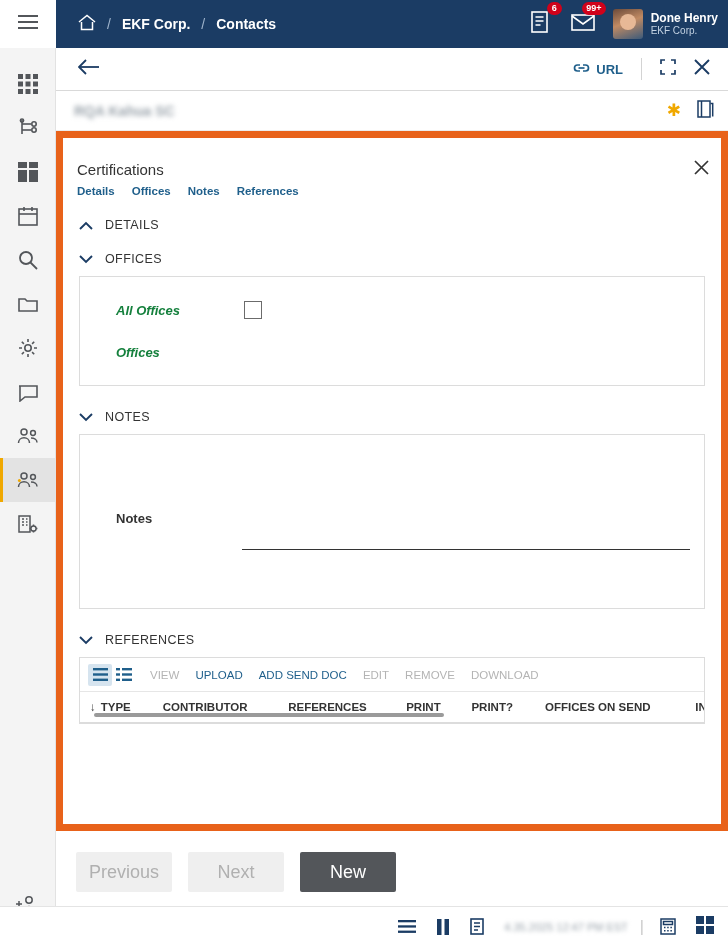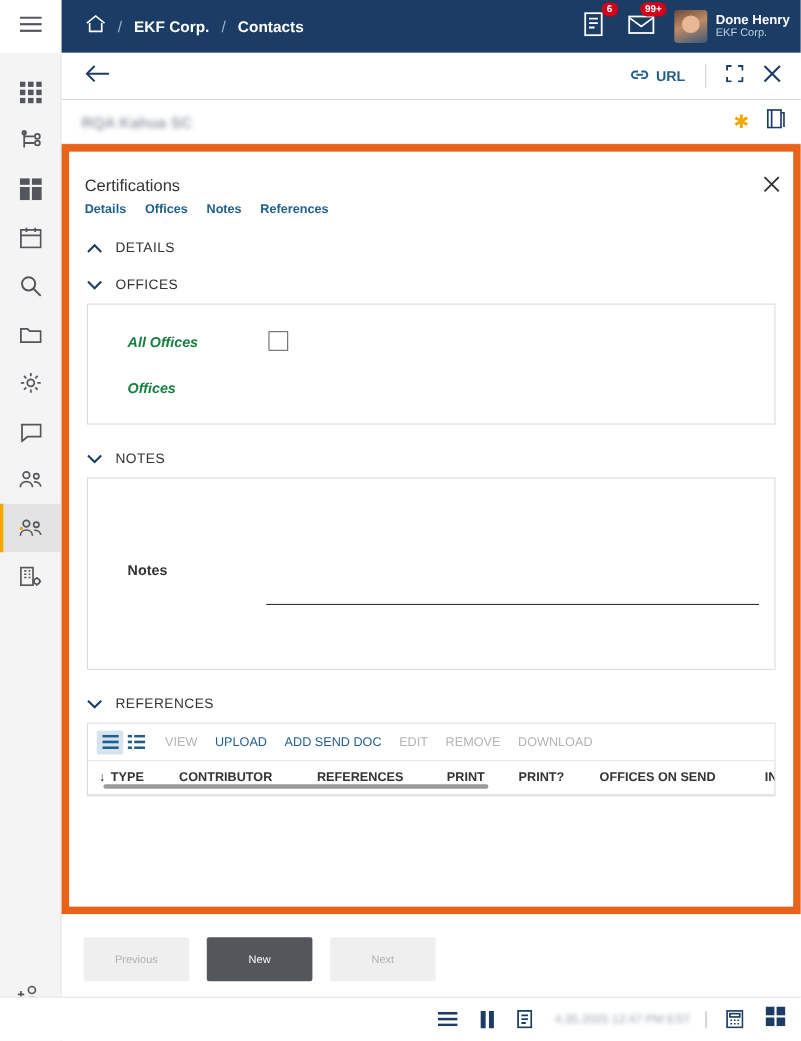--- a/index.html
+++ b/index.html
@@ -229,21 +229,21 @@
 
   
   .footer {
     position: absolute; left: 56px; top: 838px;
     width: 672px; height: 68px;
     background: #ffffff;
     display: flex; align-items: center;
   }
   .btn {
     height: 40px; min-width: 96px;
-    font-size: 10px; border: none; cursor: pointer;
+    font-size: 18px; border: none; cursor: pointer;
     border-radius: 2px; font-family: "Liberation Sans", sans-serif;
   }
   .btn-ghost { background: #efefef; color: #b0b0b0; margin-left: 16px; }
   .btn-ghost.first { margin-left: 20px; }
   .btn-dark { background: #53565a; color: #fff; margin-left: 16px; min-width: 96px; }
   .btn-done { background: #53565a; color: #fff; margin-left: auto; margin-right: 20px; min-width: 96px; }
 
   
   .bottombar {
     position: absolute; left: 0; top: 906px;
@@ -617,22 +617,22 @@
             </div>
           </div>
         </div>
 
       </div>
     </div>
   </div>
 
   <div class="footer">
     <button class="btn btn-ghost first">Previous</button>
+    <button class="btn btn-ghost">Next</button>
     <button class="btn btn-dark">New</button>
-    <button class="btn btn-ghost">Next</button>
   </div>
 
   <div class="bottombar">
     <div class="bb-left"></div>
     <div class="bb-right">
       <span class="bb-ic">
         <svg width="18" height="13" viewBox="0 0 18 13" fill="#1b3c64">
             <rect x="0" y="0" width="18" height="2.3"></rect>
             <rect x="0" y="5.3" width="18" height="2.3"></rect>
             <rect x="0" y="10.6" width="18" height="2.3"></rect>

